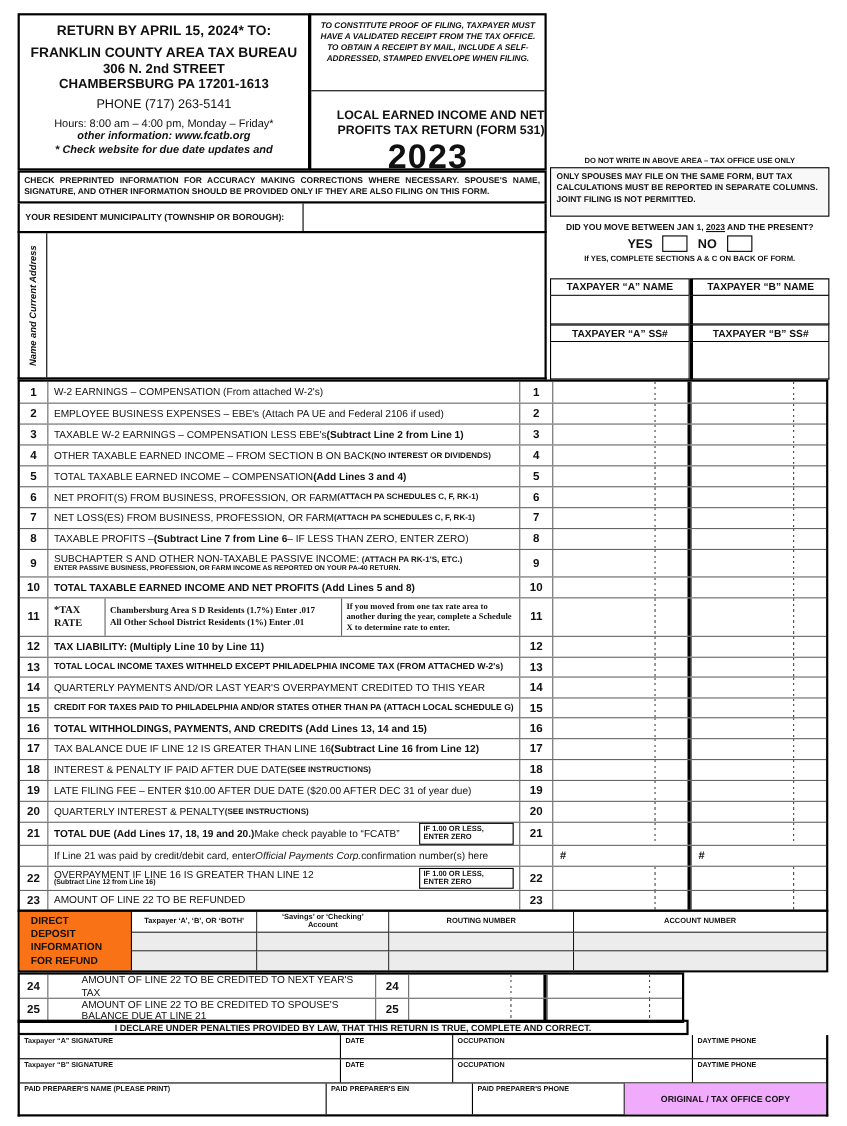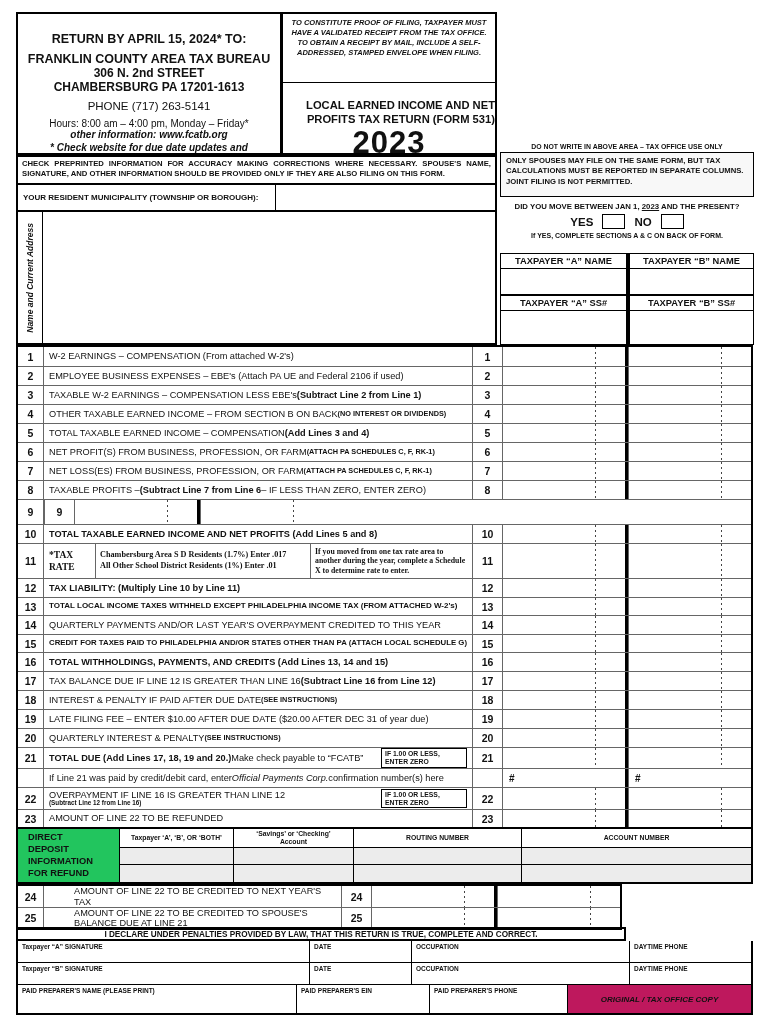--- a/index.html
+++ b/index.html
@@ -2,21 +2,21 @@
 <html><head>
 <meta charset="utf-8">
 <style>
   html,body{margin:0;padding:0;background:#fff;}
   .page{position:relative;width:770px;height:1024px;background:#fff;color:#111;
         font-family:"Liberation Sans",sans-serif;overflow:hidden;}
   .page *{box-sizing:border-box;}
 
   
   .ret-box{position:absolute;left:16px;top:12px;width:266px;height:143px;border:2px solid #000;
-           text-align:center;padding-top:18px;}
+           text-align:center;padding-top:7px;}
   .rb-return{font-size:12.5px;font-weight:bold;margin-bottom:6px;}
   .rb-bureau{font-size:12.5px;font-weight:bold;}
   .rb-street{font-size:12px;font-weight:bold;}
   .rb-city{font-size:12px;font-weight:bold;}
   .rb-phone{font-size:11.5px;margin-top:6px;}
   .rb-hours{font-size:10px;margin-top:6px;}
   .rb-web{font-size:10px;font-weight:bold;font-style:italic;line-height:1.25;}
 
   .mid-box{position:absolute;left:281px;top:12px;width:216px;height:143px;border:2px solid #000;}
   .proof{height:69px;border-bottom:1.5px solid #000;font-style:italic;font-weight:bold;
@@ -88,21 +88,21 @@
             padding:0 4px;line-height:1.3;}
   .rate-note{flex:1;font-family:"Liberation Serif",serif;font-weight:bold;font-size:7.8px;
              padding:1px 4px;line-height:1.2;display:flex;align-items:center;}
   .small-box{border:1.2px solid #000;font-size:6.8px;font-weight:bold;line-height:1.15;
              padding:1px 3px;margin-left:auto;width:86px;min-width:86px;align-self:center;}
 
   
   .dd{position:absolute;left:16px;top:827px;width:737px;border:2px solid #000;display:grid;
       grid-template-columns:102px 114px 120px 168px auto;grid-template-rows:19px 17px 17px;}
   .dd-label{grid-row:1/4;border-right:1.5px solid #000;font-weight:bold;font-size:9.3px;
-            line-height:1.3;padding:2px 0 0 10px;background:#22c55e;}
+            line-height:1.3;padding:2px 0 0 10px;background:#f97316;}
   .dd-hdr{border-right:1px solid #000;border-bottom:1px solid #000;display:flex;flex-direction:column;
           align-items:center;justify-content:center;font-weight:bold;font-size:6.8px;
           text-align:center;line-height:1.15;background:#fff;}
   .dd-hdr.last,.dd-cell.last{border-right:none;}
   .dd-cell{border-right:1px solid #000;border-bottom:1px solid #000;background:#ececec;}
   .dd-cell.bot{border-bottom:none;}
 
   
   .late-rows{position:absolute;left:16px;top:884px;width:606px;border:2px solid #000;}
   .late-rows .cdesc{padding-left:30px;}
@@ -114,22 +114,22 @@
   .sig-row{display:flex;border-bottom:1.5px solid #000;height:22px;}
   .sig-row.last{border-bottom:none;height:28px;}
   .sig-cell{border-right:1.5px solid #000;font-size:6.5px;font-weight:bold;padding:2px 0 0 4px;}
   .sc-sig{width:292px;min-width:292px;}
   .sc-date{width:102px;min-width:102px;}
   .sc-occ{width:218px;min-width:218px;}
   .sc-phone{flex:1;border-right:none;}
   .sc-pname{width:279px;min-width:279px;}
   .sc-ein{width:133px;min-width:133px;}
   .sc-pphone{width:138px;min-width:138px;}
-  .sc-copy{flex:1;border-right:none;background:#be185d;display:flex;align-items:center;
-           justify-content:center;font-size:8px;font-weight:bold;padding:0;font-style:italic;}
+  .sc-copy{flex:1;border-right:none;background:#f0abfc;display:flex;align-items:center;
+           justify-content:center;font-size:8px;font-weight:bold;padding:0;}
 </style>
 </head>
 <body>
 
 <div class="page">
 
   <div class="ret-box">
     <div class="rb-return">RETURN BY APRIL 15, 2024*  TO:</div>
     <div class="rb-bureau">FRANKLIN COUNTY AREA TAX BUREAU</div>
     <div class="rb-street">306 N. 2nd STREET</div>
@@ -280,20 +280,24 @@
           <span class="seg-bold">(Subtract Line 7 from Line 6</span>
           <span> – IF LESS THAN ZERO, ENTER ZERO)</span>
         </div>
       <div class="cnum cnum-r">8</div>
       <div class="camt camt-a"></div>
       <div class="camt camt-b"></div>
     </div>
 
     <div class="trow h25">
       <div class="cnum">9</div>
+      <div class="cdesc two-line">
+        <div><span>SUBCHAPTER S AND OTHER NON-TAXABLE PASSIVE INCOME: </span><span class="seg-small">(ATTACH PA RK-1'S, ETC.)</span></div>
+        <div class="sub-note">ENTER PASSIVE BUSINESS, PROFESSION, OR FARM INCOME AS REPORTED ON YOUR PA-40 RETURN.</div>
+      </div>
       <div class="cnum cnum-r">9</div>
       <div class="camt camt-a"></div>
       <div class="camt camt-b"></div>
     </div>
 
     <div class="trow h19">
       <div class="cnum">10</div>
       <div class="cdesc">
           <span class="seg-bold">TOTAL TAXABLE EARNED INCOME AND NET PROFITS (Add Lines 5 and 8)</span>
         </div>

